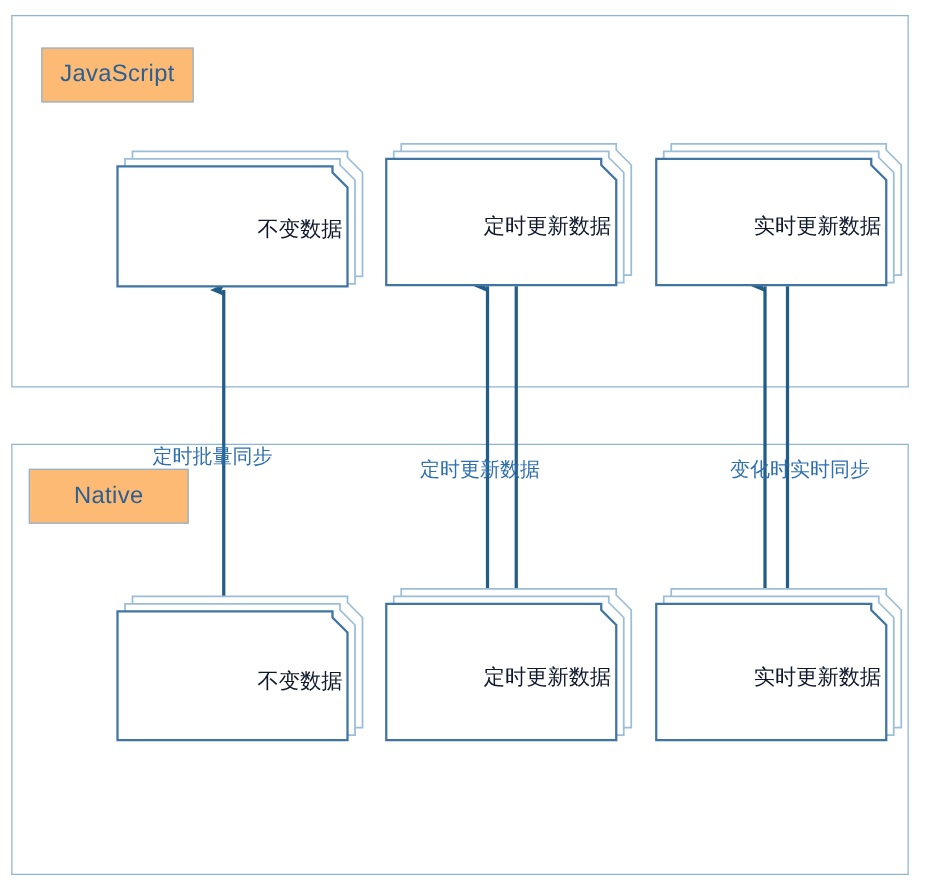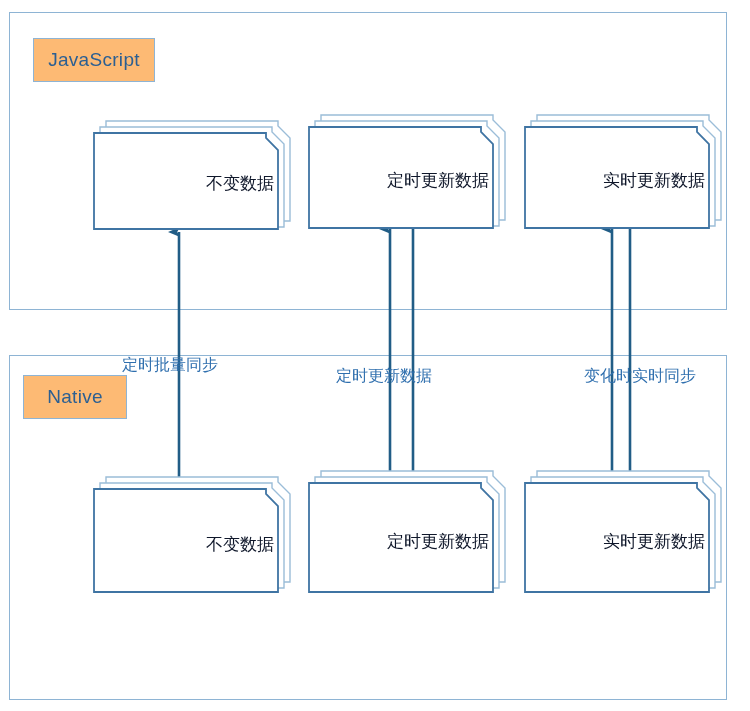--- a/index.html
+++ b/index.html
@@ -37,21 +37,21 @@
     box-sizing: border-box;
     display: flex;
     align-items: center;
     justify-content: center;
     color: #2b5f92;
     font-size: 19px;
     letter-spacing: 0.3px;
     z-index: 30;
   }
   #js-label     { left: 33px; top: 38px;  width: 122px; height: 44px; }
-  #native-label { left: 23px; top: 375px; width: 104px; height: 44px; }
+  #native-label { left: 23px; top: 375px; width: 128px; height: 44px; }
 
   
   .stack {
     position: absolute;
     z-index: 20;
   }
   .stack svg { display: block; overflow: visible; }
   .stack-text {
     position: absolute;
     left: 0;

